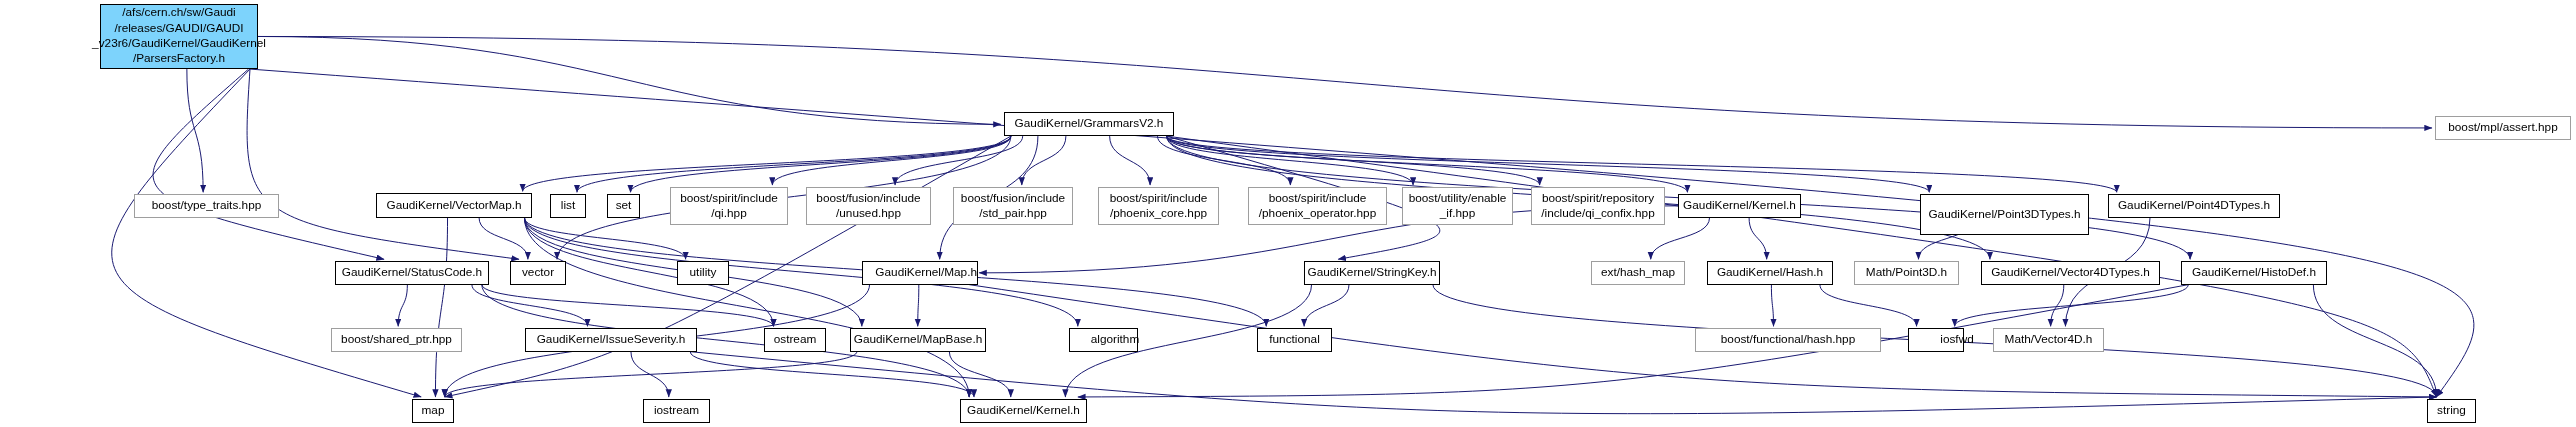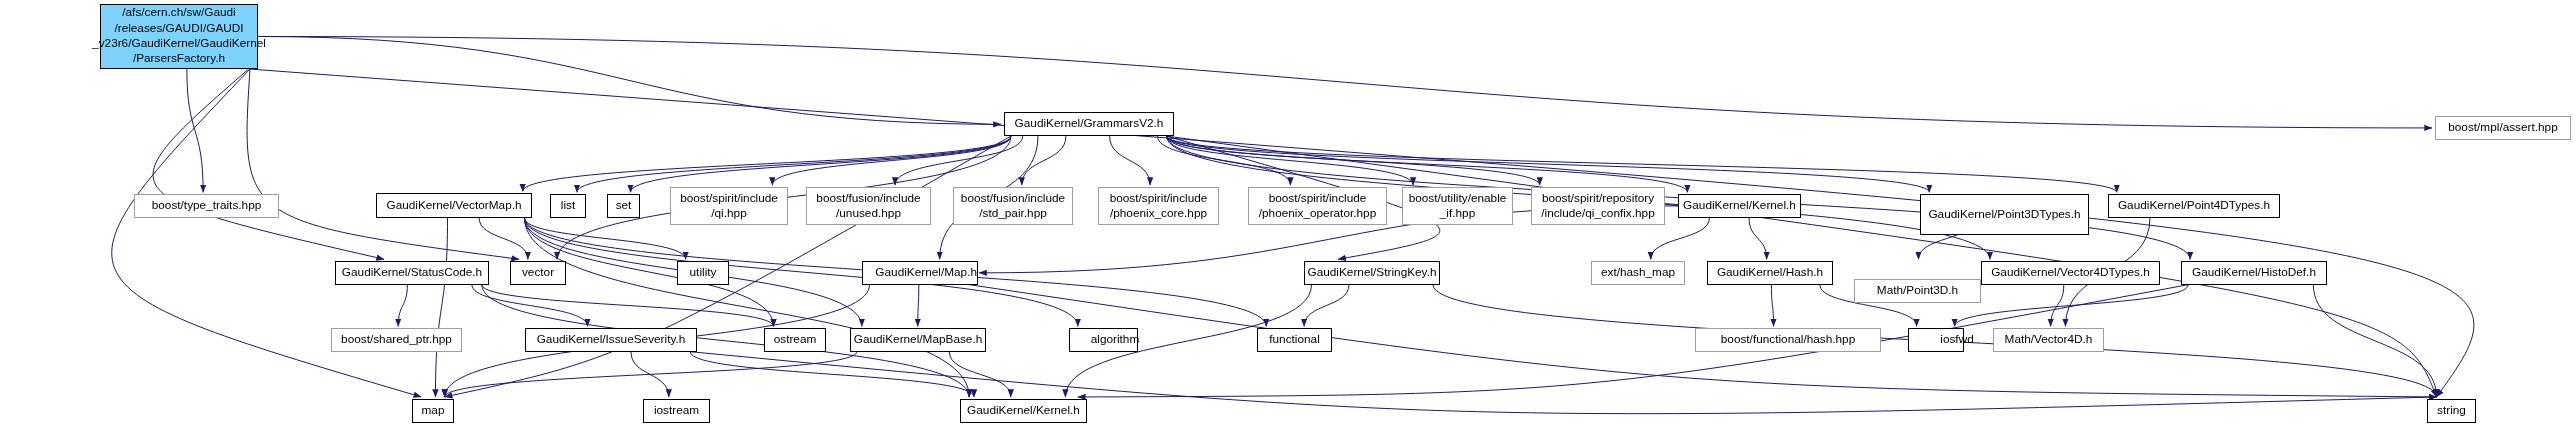--- a/index.html
+++ b/index.html
@@ -165,21 +165,21 @@
     </div>
     <div class="node internal" style="left: 1304px; top: 261px; width: 136px; height: 23.5px;">
       <div>GaudiKernel/StringKey.h</div>
     </div>
     <div class="node external" style="left: 1591px; top: 261px; width: 94px; height: 23.5px;">
       <div>ext/hash_map</div>
     </div>
     <div class="node internal" style="left: 1707px; top: 261px; width: 126px; height: 23.5px;">
       <div>GaudiKernel/Hash.h</div>
     </div>
-    <div class="node external" style="left: 1854px; top: 279px; width: 127px; height: 23.5px;">
+    <div class="node external" style="left: 1854px; top: 261px; width: 105px; height: 23.5px;">
       <div>Math/Point3D.h</div>
     </div>
     <div class="node internal" style="left: 1981px; top: 261px; width: 179px; height: 23.5px;">
       <div>GaudiKernel/Vector4DTypes.h</div>
     </div>
     <div class="node internal" style="left: 2181px; top: 261px; width: 146px; height: 23.5px;">
       <div>GaudiKernel/HistoDef.h</div>
     </div>
     <div class="node external" style="left: 331px; top: 328px; width: 131px; height: 23.5px;">
       <div>boost/shared_ptr.hpp</div>

